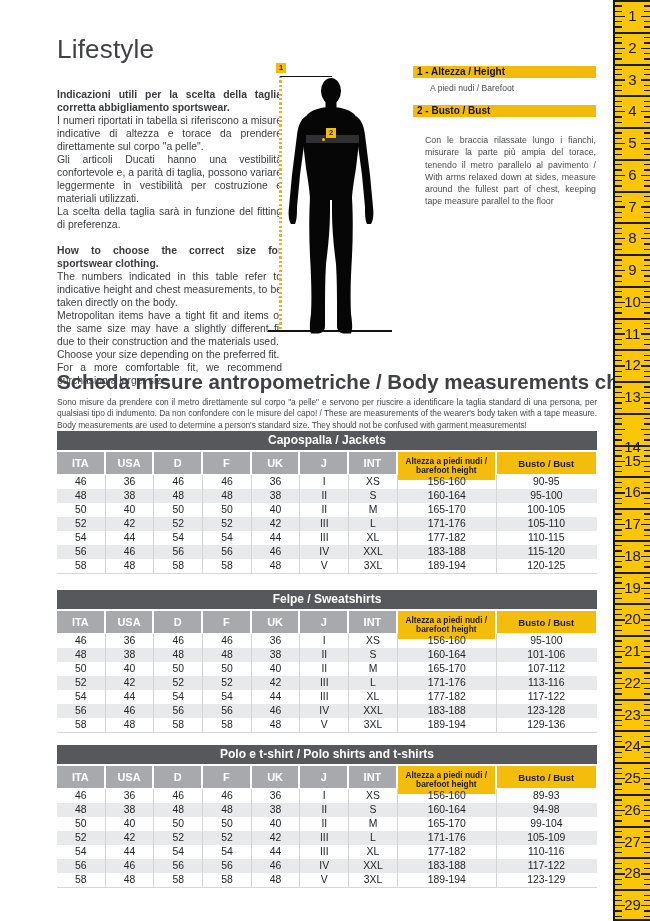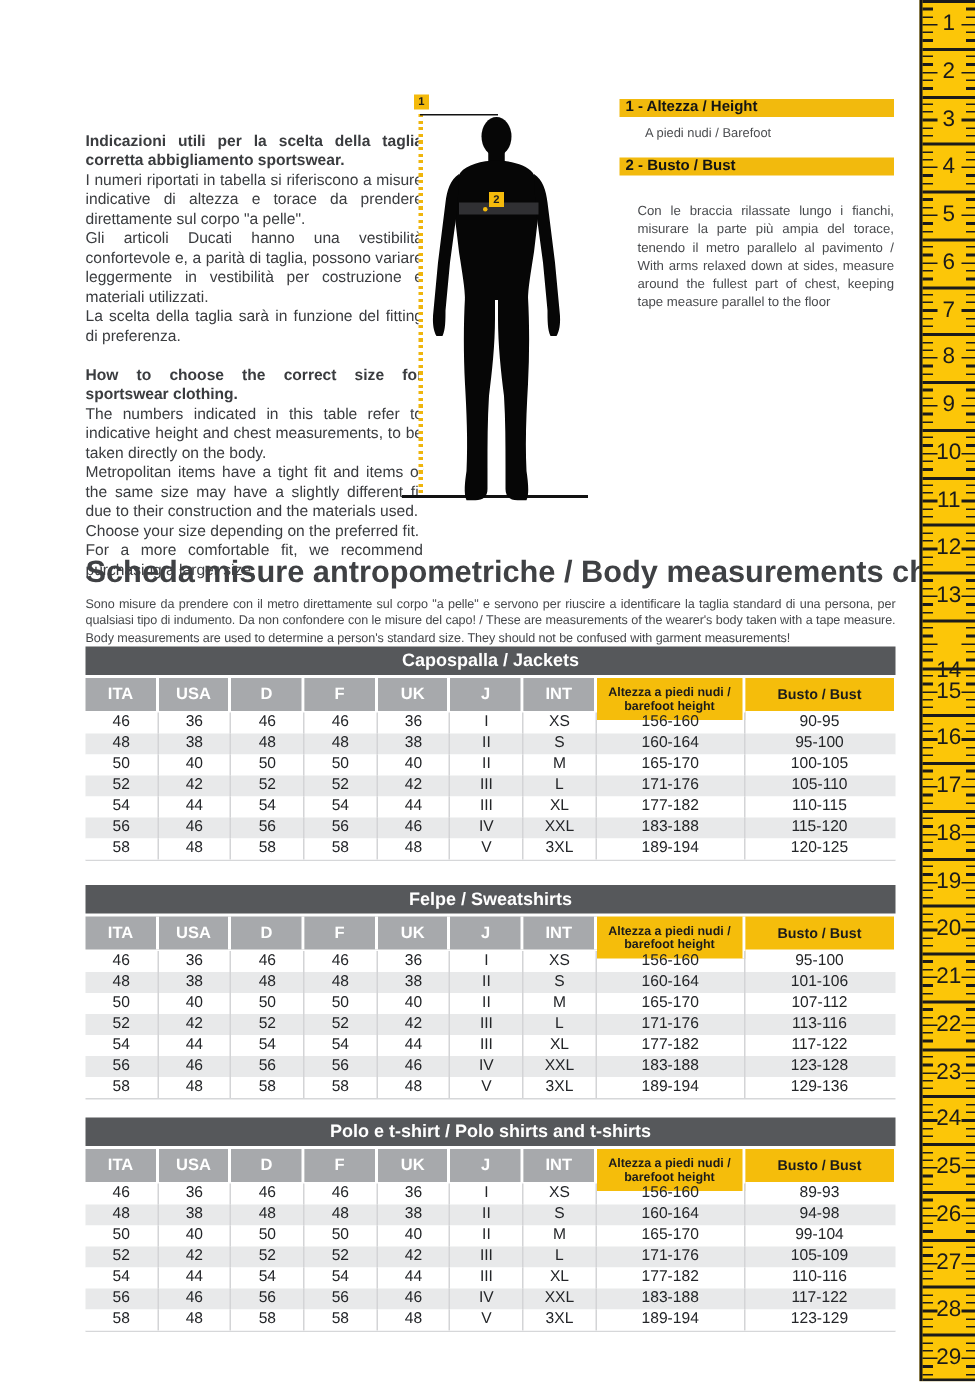--- a/index.html
+++ b/index.html
@@ -57,20 +57,21 @@
   .ruler{position:absolute;top:0;right:0;width:35px;height:921px;background:#fcc608;border-left:2px solid #161616;}
   .ruler-line{position:absolute;left:0;width:100%;height:2px;background:#1b1b1b;}
   .ruler-num{position:absolute;left:0;width:100%;text-align:center;font-size:15px;color:#1b1b1b;}
   .tick{position:absolute;height:1.3px;background:#1b1b1b;}
 </style>
 </head>
 <body>
 
 <div class="page">
 
+  <div class="lifestyle-title">Lifestyle</div>
 
   <div class="intro">
     <p class="hd">Indicazioni utili per la scelta della taglia corretta abbigliamento sportswear.</p>
     <div>
         <p>I numeri riportati in tabella si riferiscono a misure indicative di altezza e torace da prendere direttamente sul corpo "a pelle".</p>
         <p>Gli articoli Ducati hanno una vestibilità confortevole e, a parità di taglia, possono variare leggermente in vestibilità per costruzione e materiali utilizzati.</p>
         <p>La scelta della taglia sarà in funzione del fitting di preferenza.</p>
       </div>
     <p class="hd en-block">How to choose the correct size for sportswear clothing.</p>
     <div>

